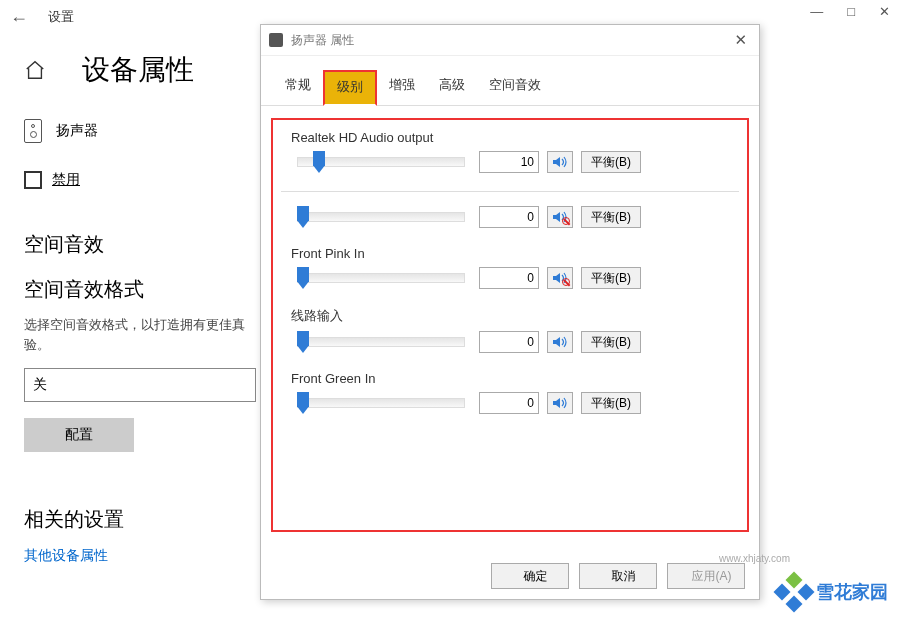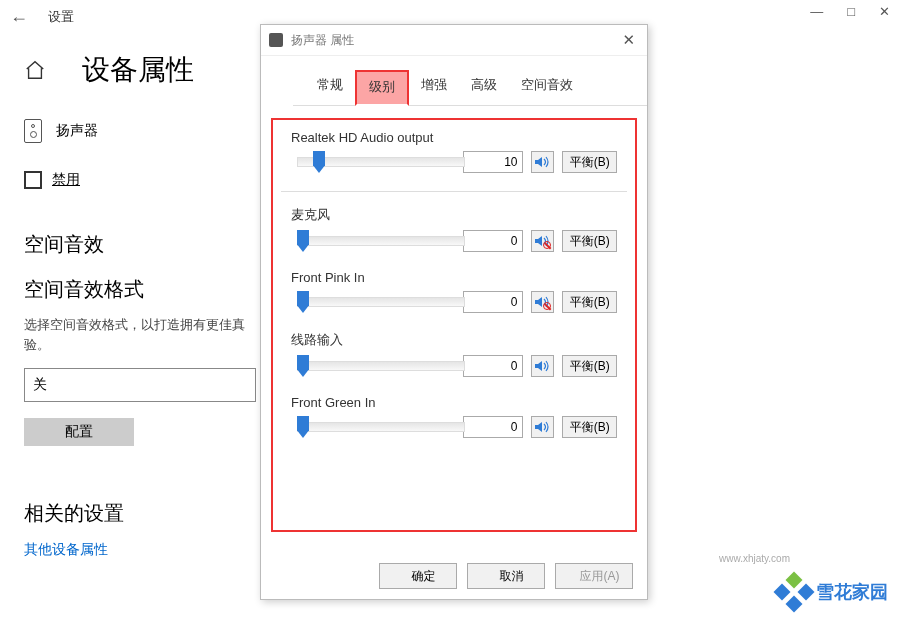--- a/index.html
+++ b/index.html
@@ -19,32 +19,32 @@
 .speaker-ico .dot{width:7px;height:7px;border:1px solid #555;border-radius:50%;}
 .speaker-ico .dotsm{width:4px;height:4px;border:1px solid #555;border-radius:50%;}
 .device-name{font-size:14px;}
 .disable-row{display:flex;align-items:center;margin:28px 0 0 24px;text-decoration:underline;}
 .checkbox{width:18px;height:18px;border:2px solid #333;margin-right:10px;}
 .disable-row span{font-size:14px;}
 .section-h{font-size:20px;font-weight:400;margin:42px 0 0 24px;}
 .sub-l{font-size:20px;margin:18px 0 0 24px;}
 .desc{font-size:13px;color:#444;margin:12px 0 0 24px;max-width:230px;line-height:1.5;}
 .select-box{border:1px solid #888;height:34px;width:232px;display:flex;align-items:center;padding:0 8px;margin:14px 0 0 24px;font-size:14px;}
-.btn-config{border:none;height:28px;width:110px;background:#ccc;margin:16px 0 0 24px;font-size:14px;}
+.btn-config{border:none;height:34px;width:110px;background:#ccc;margin:16px 0 0 24px;font-size:14px;}
 .section-h2{font-size:20px;font-weight:400;margin:54px 0 0 24px;}
 .link{color:#0066cc;font-size:14px;margin:14px 0 0 24px;display:inline-block;}
 
-.dlg{position:absolute;top:24px;left:260px;width:388px;height:576px;background:#fff;border:1px solid #bbb;box-shadow:2px 2px 8px rgba(0,0,0,0.2);}
+.dlg{position:absolute;top:24px;left:260px;width:500px;height:576px;background:#fff;border:1px solid #bbb;box-shadow:2px 2px 8px rgba(0,0,0,0.2);}
 .dlg-titlebar{display:flex;align-items:center;padding:6px 8px;border-bottom:1px solid #eee;}
 .dlg-ico{width:14px;height:14px;background:#555;margin-right:8px;border-radius:2px;}
 .dlg-title{font-size:12px;color:#777;flex:1;}
 .dlg-close{font-size:15px;color:#555;padding:0 4px;}
-.tabs{display:flex;padding:14px 0 0 12px;font-size:13px;color:#333;border-bottom:1px solid #ddd;margin-left:32px;}
+.tabs{display:flex;padding:14px 0 0 12px;font-size:13px;color:#333;border-bottom:1px solid #ddd;}
 .tab{padding:6px 12px 8px;}
-.tab.active{border:2px solid #e33;border-bottom:2px solid #fff;margin-bottom:-1px;background:#fca5a5;}
+.tab.active{border:2px solid #e33;border-bottom:2px solid #fff;margin-bottom:-1px;background:#eab308;}
 .content-box{border:2px solid #e33;margin:12px 10px 3px 10px;height:414px;padding:10px 18px 6px 18px;position:relative;overflow-y:auto;}
 .vol-group{margin-bottom:18px;}
 .vol-label{font-size:13px;color:#333;margin-bottom:6px;}
 .vol-row{display:flex;align-items:center;gap:8px;}
 .slider-wrap{width:180px;height:22px;position:relative;}
 .slider-track{position:absolute;top:6px;left:6px;width:168px;height:10px;background:linear-gradient(180deg,#e5e5e5,#f8f8f8);border:1px solid #ddd;}
 .slider-thumb{position:absolute;top:0;width:12px;height:22px;background:#2f7cd6;clip-path:polygon(0 0,100% 0,100% 65%,50% 100%,0 65%);}
 .vol-input{width:60px;height:22px;border:1px solid #aaa;text-align:right;padding:0 4px;font-size:12px;}
 .vol-btn-ico{width:26px;height:22px;border:1px solid #aaa;background:#f1f1f1;display:flex;align-items:center;justify-content:center;position:relative;}
 .spk-g{width:16px;height:14px;}
@@ -138,21 +138,20 @@
             <svg class="spk-g" viewBox="0 0 16 14">
               <path d="M1 5 H4 L8 2 V12 L4 9 H1 Z" fill="#2f7cd6"></path>
               <path d="M10 4 Q13 7 10 10 M12 2 Q16 7 12 12" stroke="#2f7cd6" fill="none" stroke-width="1.2"></path>
             </svg>
           </div>
     <button class="vol-balance">平衡(B)</button>
   </div>
       </div>
       <div class="group-divider"></div>
       <div class="vol-group">
-        <div class="vol-label">麦克风</div>
   <div class="vol-row">
     <div class="slider-wrap">
       <div class="slider-track"></div>
       <div class="slider-thumb" style="left:6px"></div>
     </div>
     <input class="vol-input" value="0" style="">
     <div class="vol-btn-ico">
             <svg class="spk-g" viewBox="0 0 16 14">
               <path d="M1 5 H4 L8 2 V12 L4 9 H1 Z" fill="#2f7cd6"></path>
               <path d="M10 4 Q13 7 10 10 M12 2 Q16 7 12 12" stroke="#2f7cd6" fill="none" stroke-width="1.2"></path>

